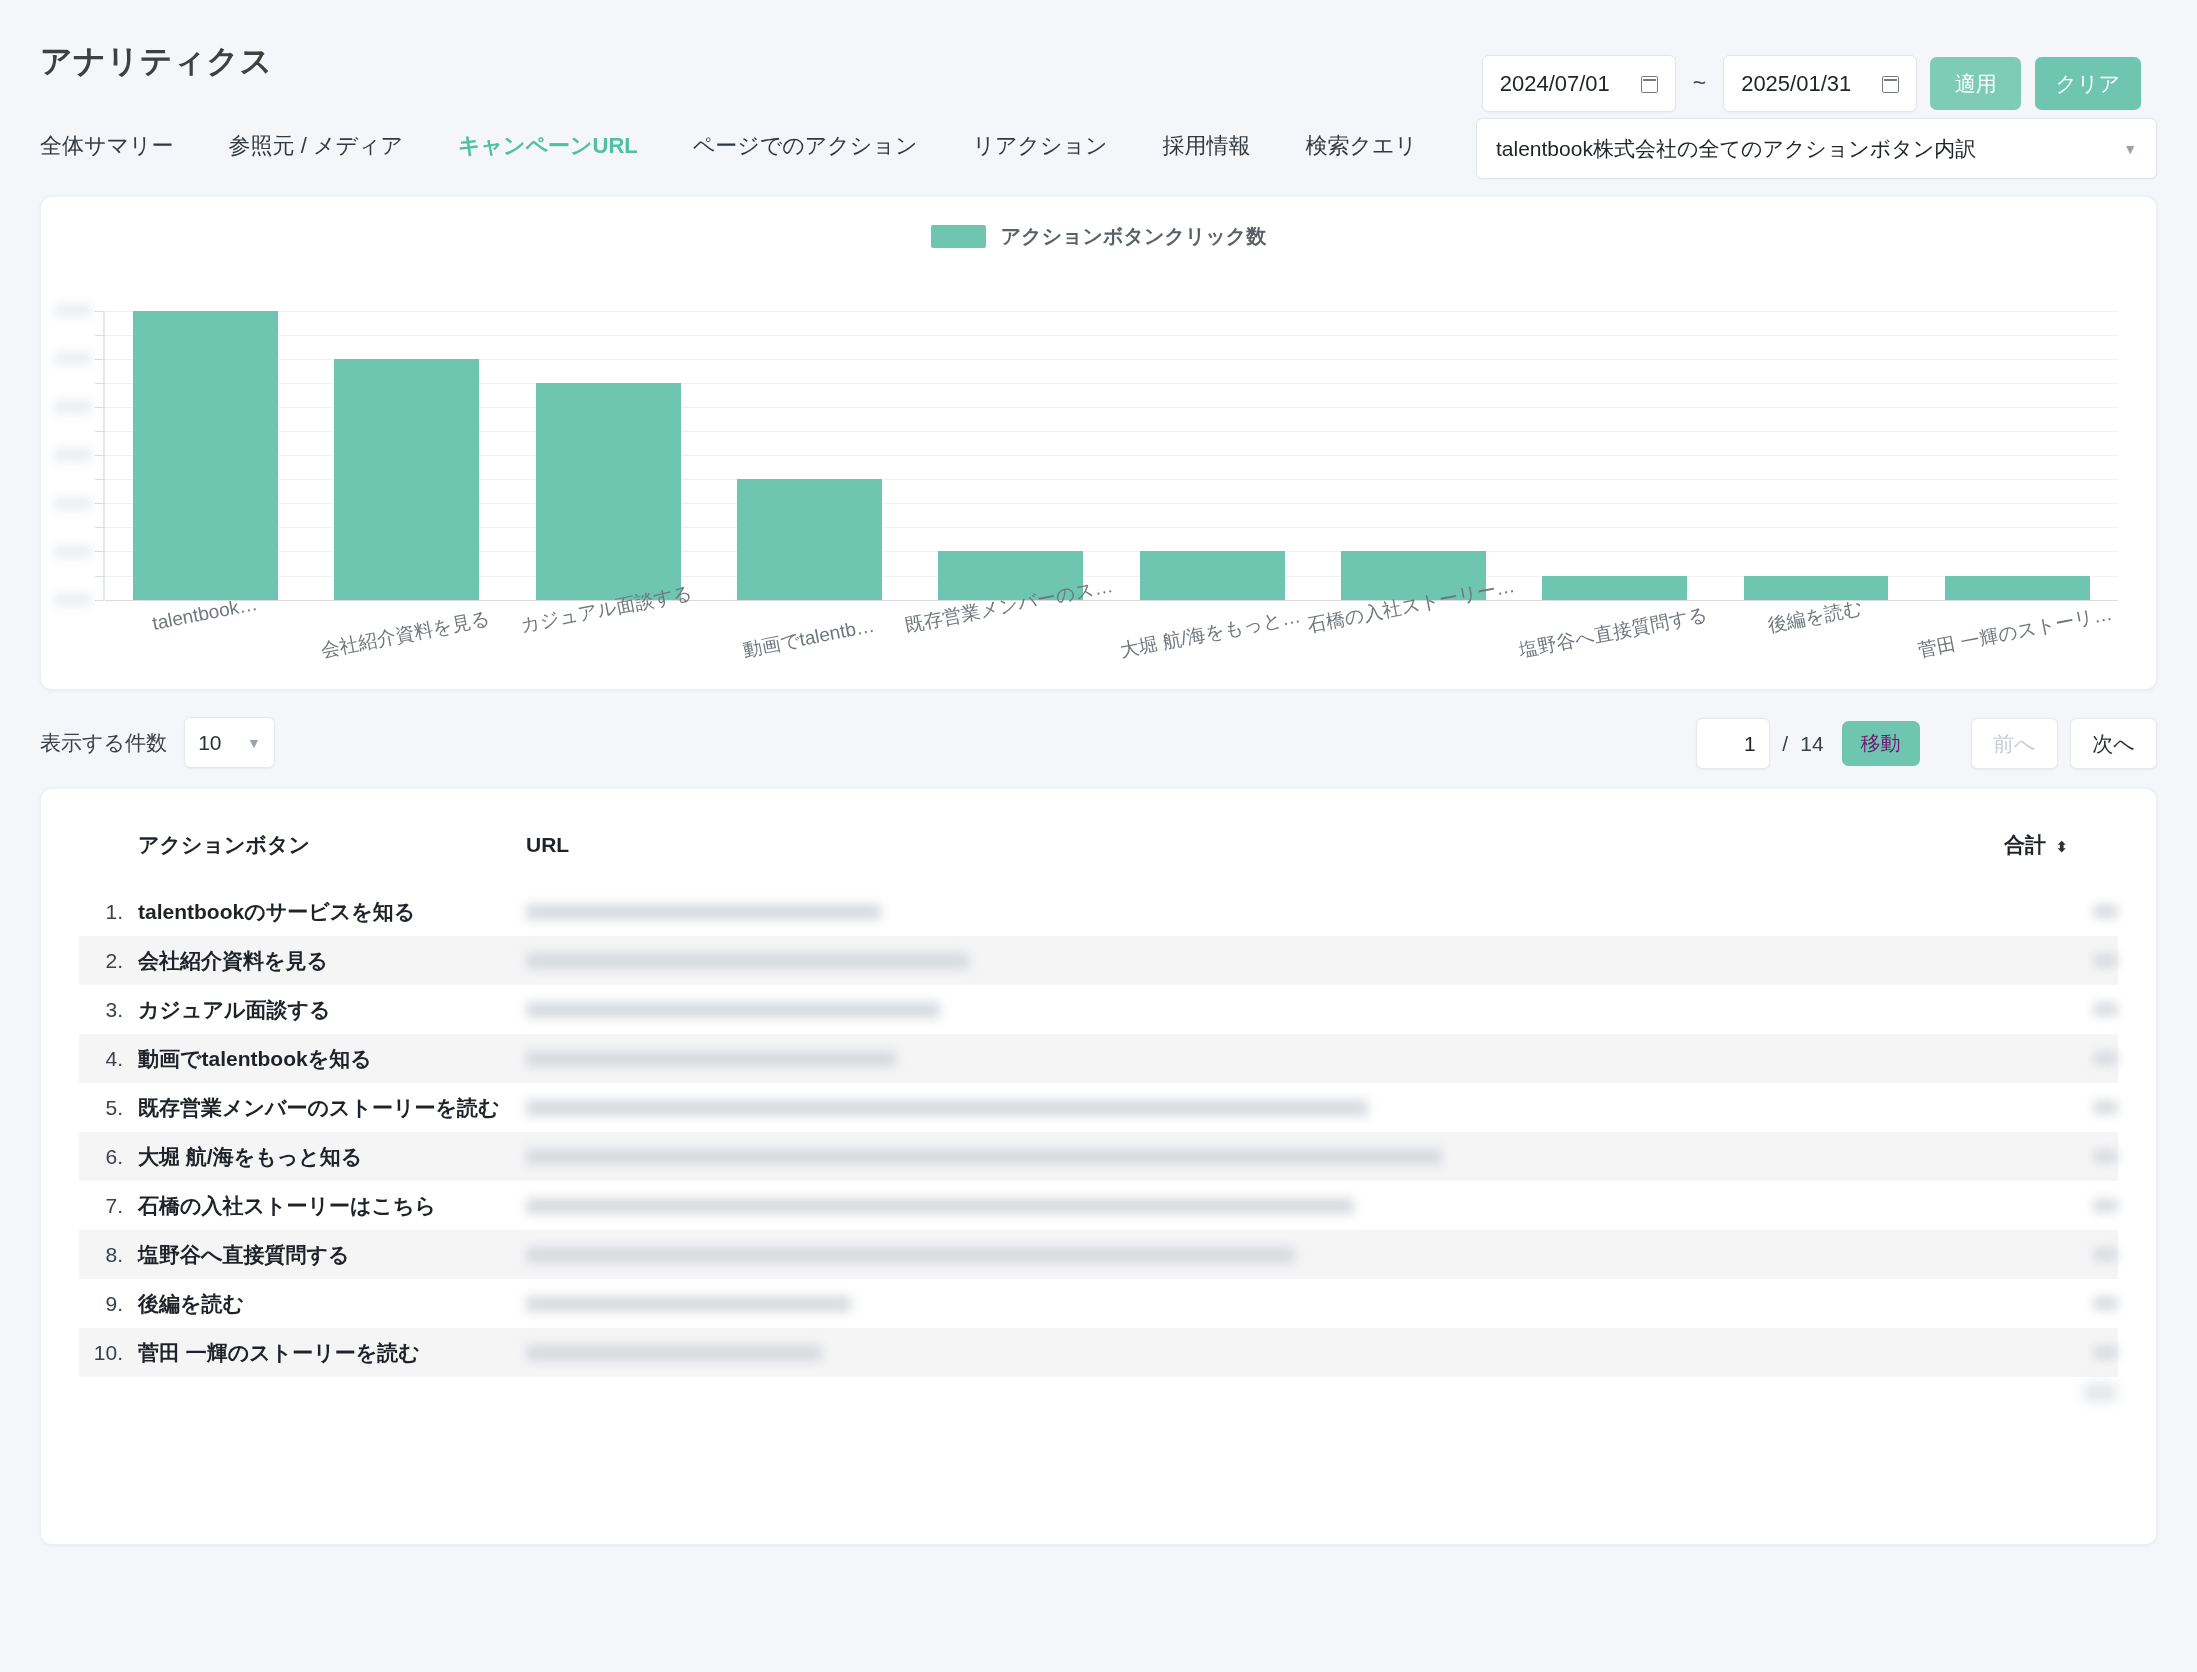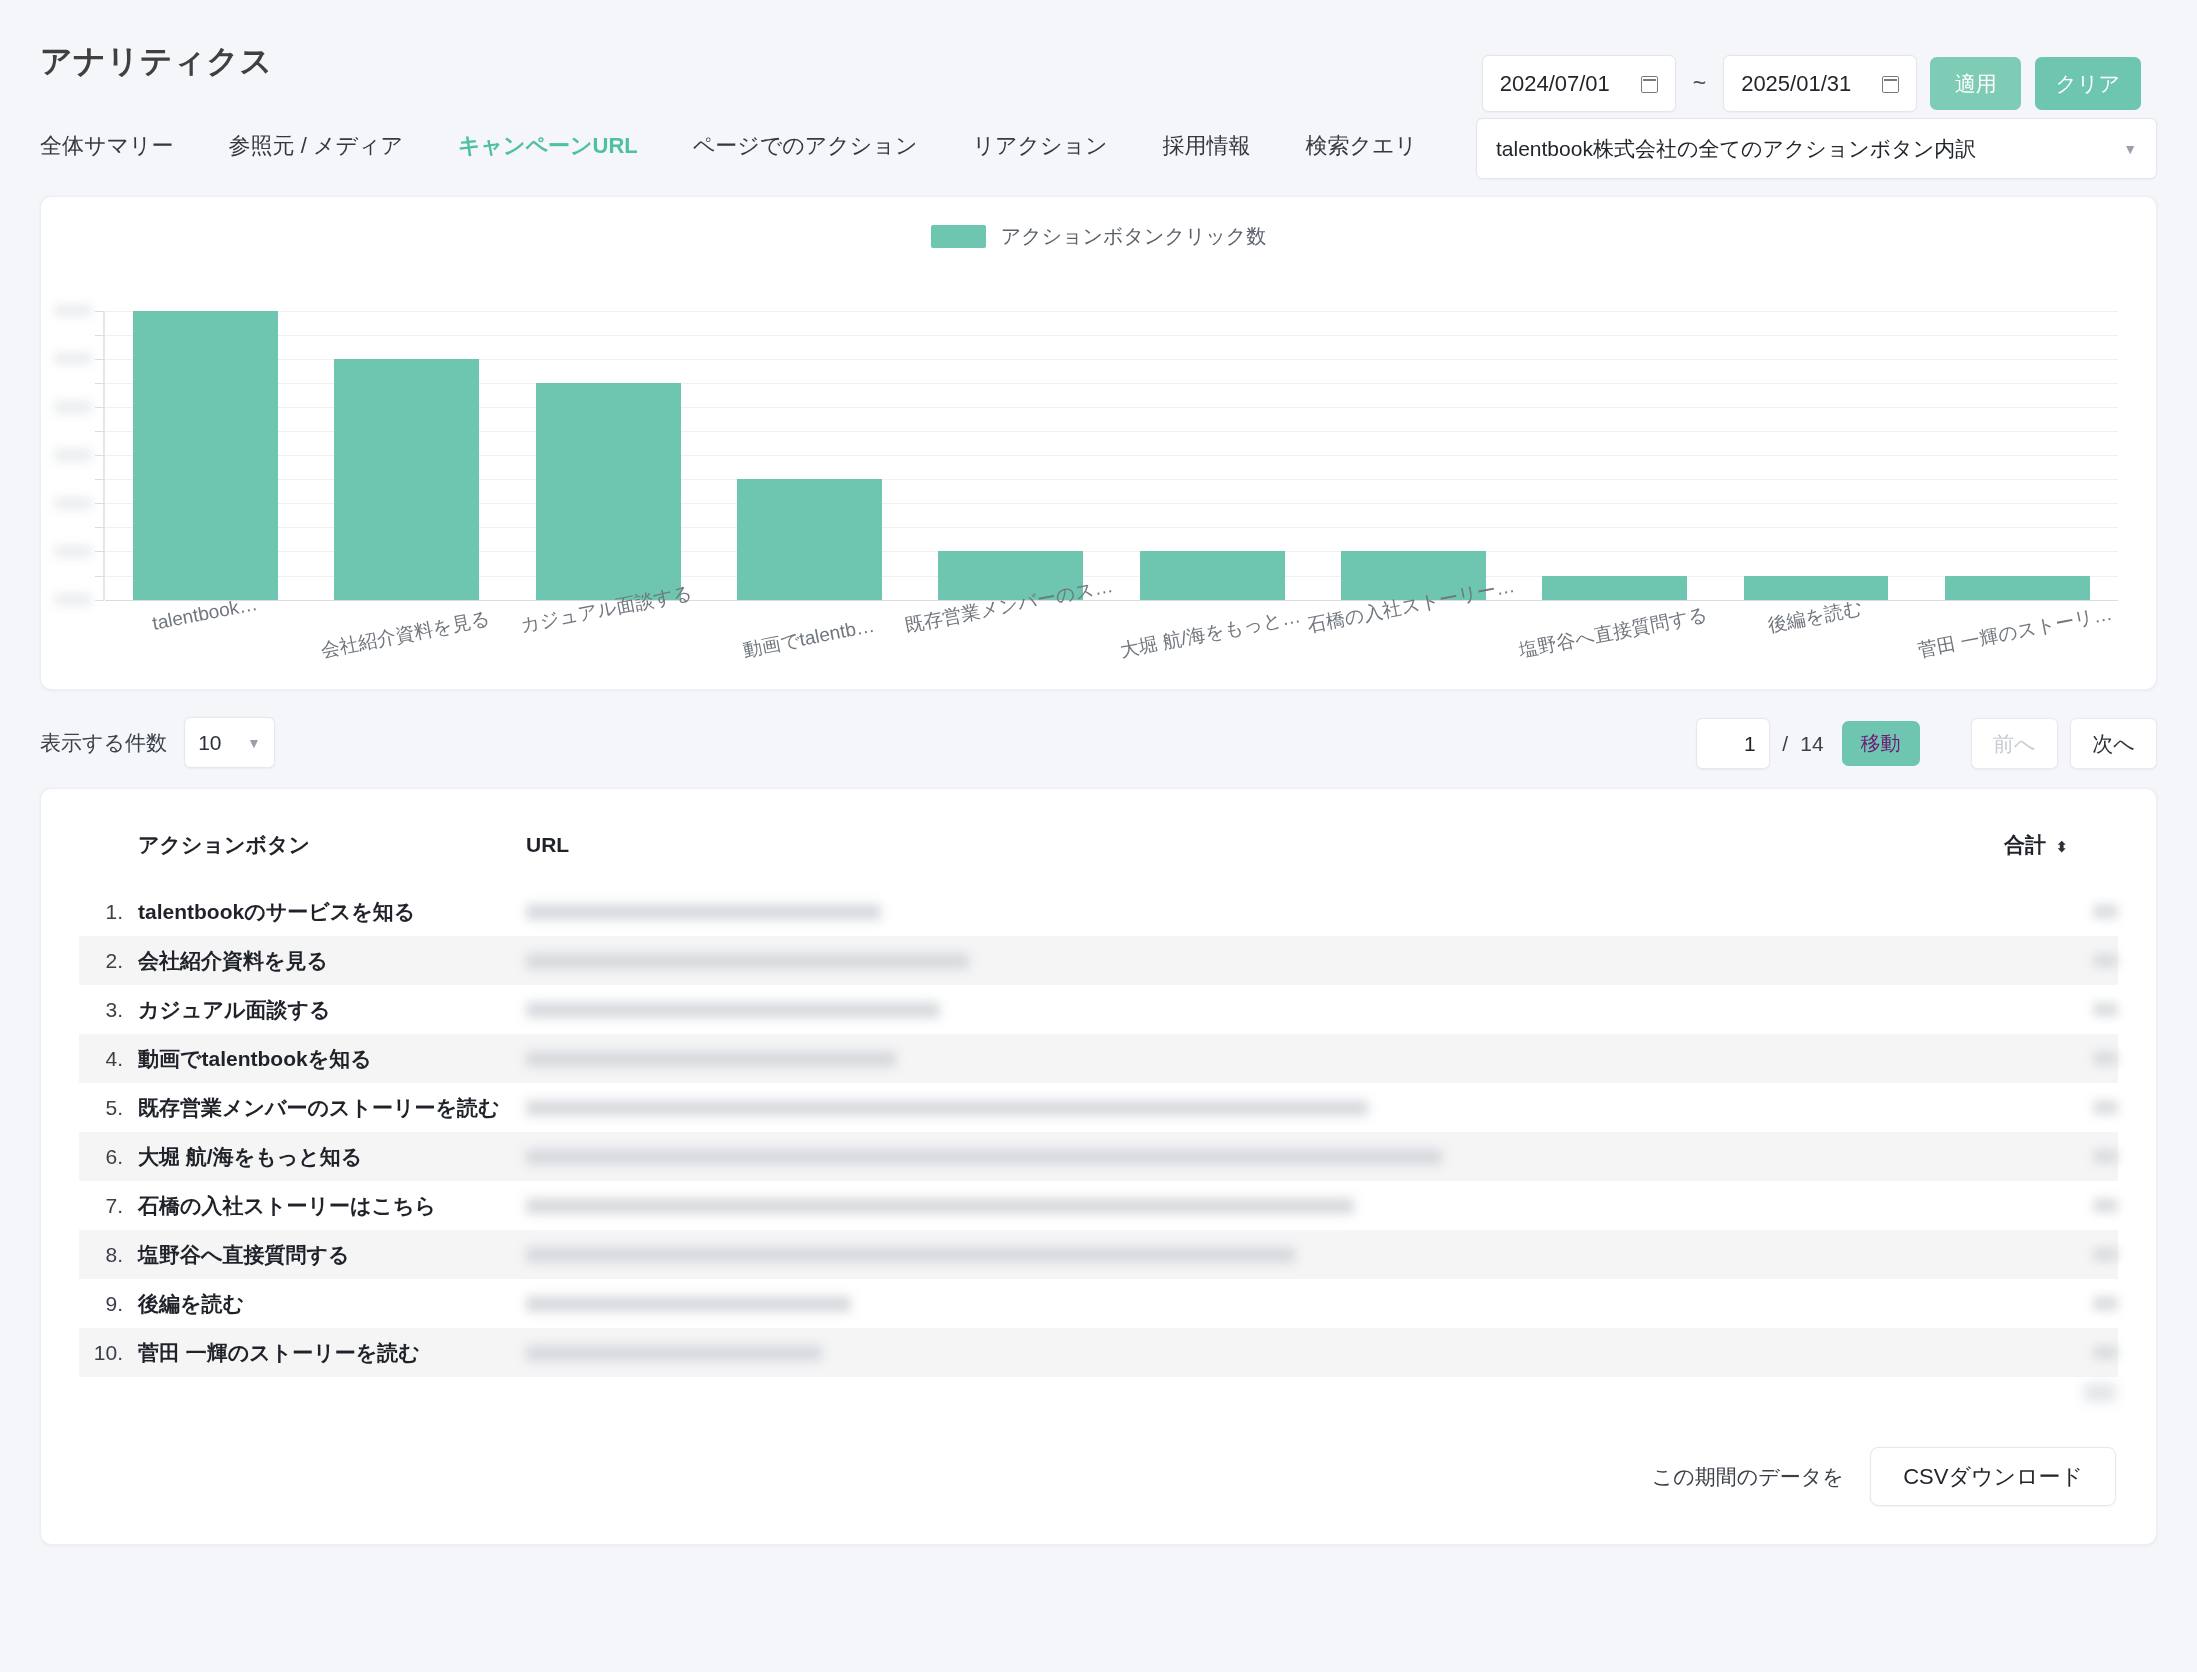--- a/index.html
+++ b/index.html
@@ -66,21 +66,21 @@
   .card {
     background: #fff; border: 0.9px solid #eceff3; border-radius: 11.4px;
     box-shadow: 0 0.9px 2.8px rgba(16,24,40,.05);
   }
   .chart-card { height: 494px; margin-top: 7.6px; position: relative; }
   .legend {
     display: flex; align-items: center; justify-content: center;
     gap: 15px; padding-top: 26.5px;
   }
   .legend-swatch { width: 55px; height: 23px; background: #6ec5b0; border-radius: 1.9px; }
-  .legend-label { font-size: 20px; color: #5a616b; }
+  .legend-label { font-size: 20px; color: #5a616b; font-weight: bold; }
 
   .plot {
     position: absolute; left: 64px; right: 38px; top: 114px; height: 289px;
   }
   .gridlines { position: absolute; inset: 0; }
   .gridline { position: absolute; left: 0; right: 0; height: 0.9px; background: #eef0f2; }
   .gridline.base { background: #d9dde1; }
   .yaxis { position: absolute; left: -1.9px; top: 0; bottom: 0; width: 1.9px; background: #e4e7ea; }
   .ytick { position: absolute; left: -10.4px; width: 9.5px; height: 0.9px; background: #d9dde1; }
   .yblur {
@@ -447,20 +447,16 @@
             </td>
             <td>
               <div class="total-blur"></div>
             </td>
           </tr>
         </tbody>
     </table>
 
     <div class="ghost-blur"></div>
 
-    <div class="csvrow">
-      <span class="csv-label">この期間のデータを</span>
-      <button class="btn-csv">CSVダウンロード</button>
-    </div>
   </div>
 
 </div>
 
 
 </body></html>

